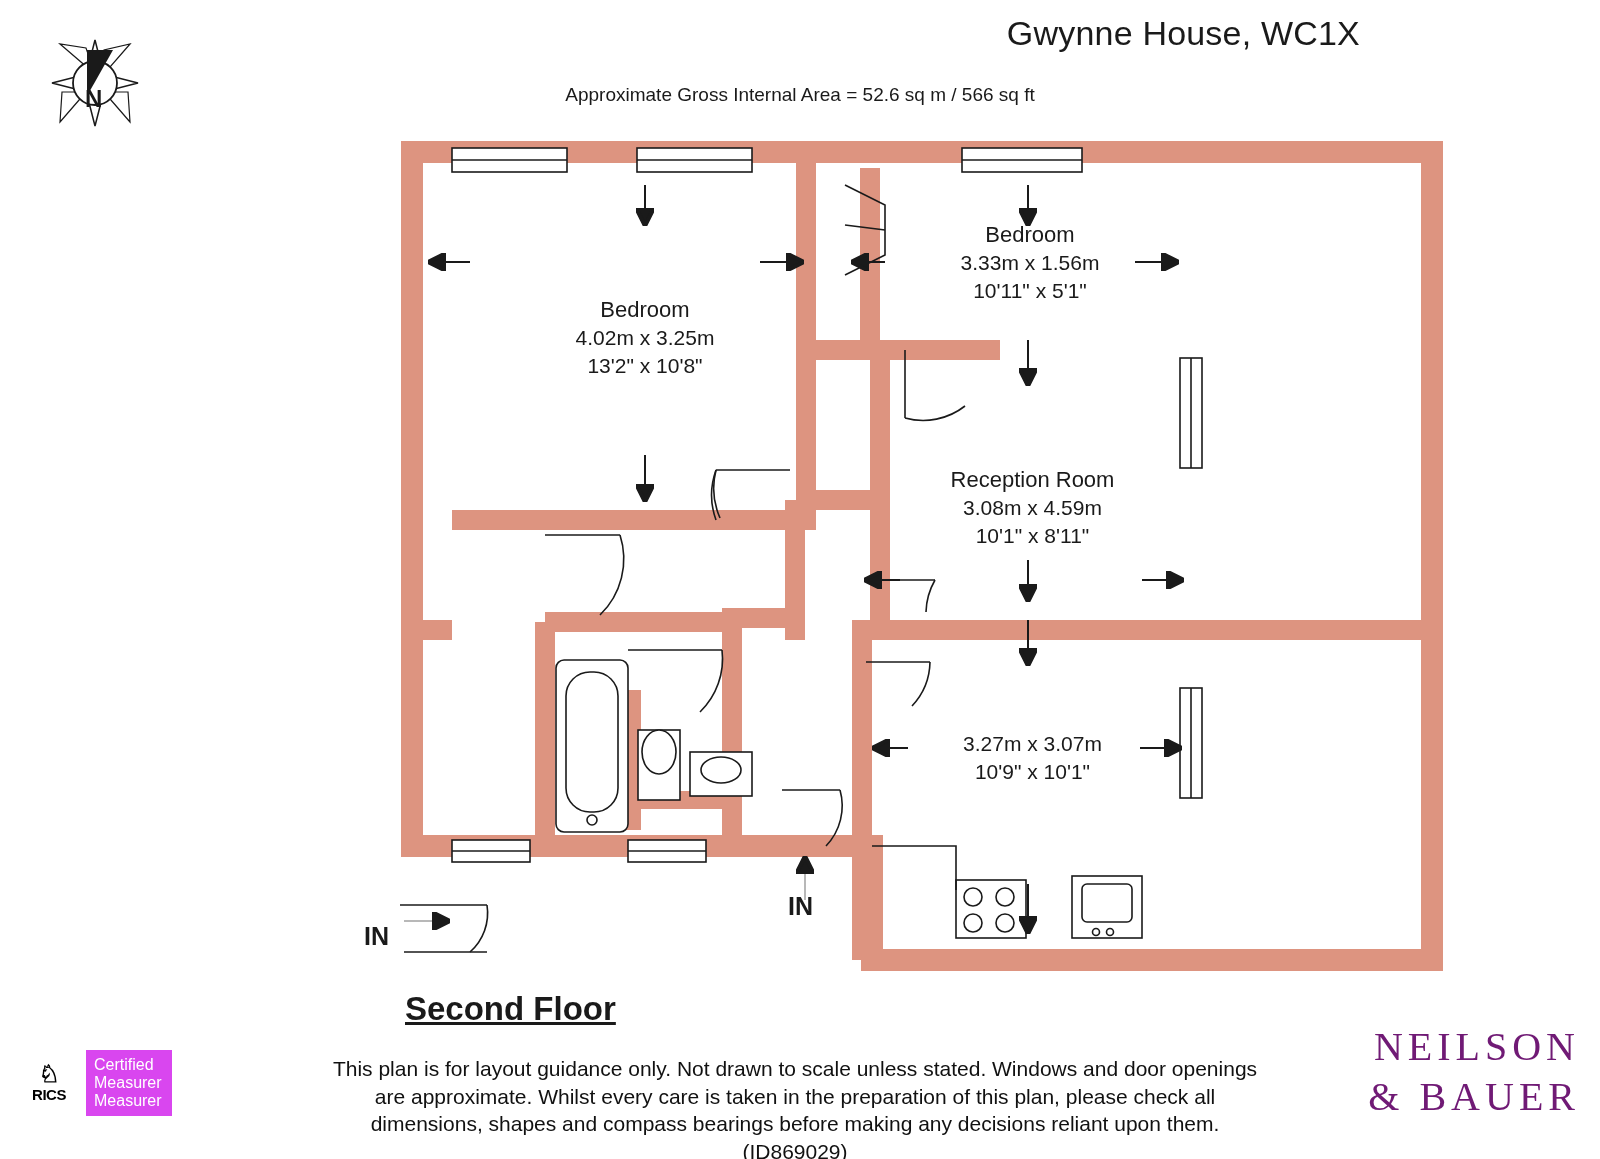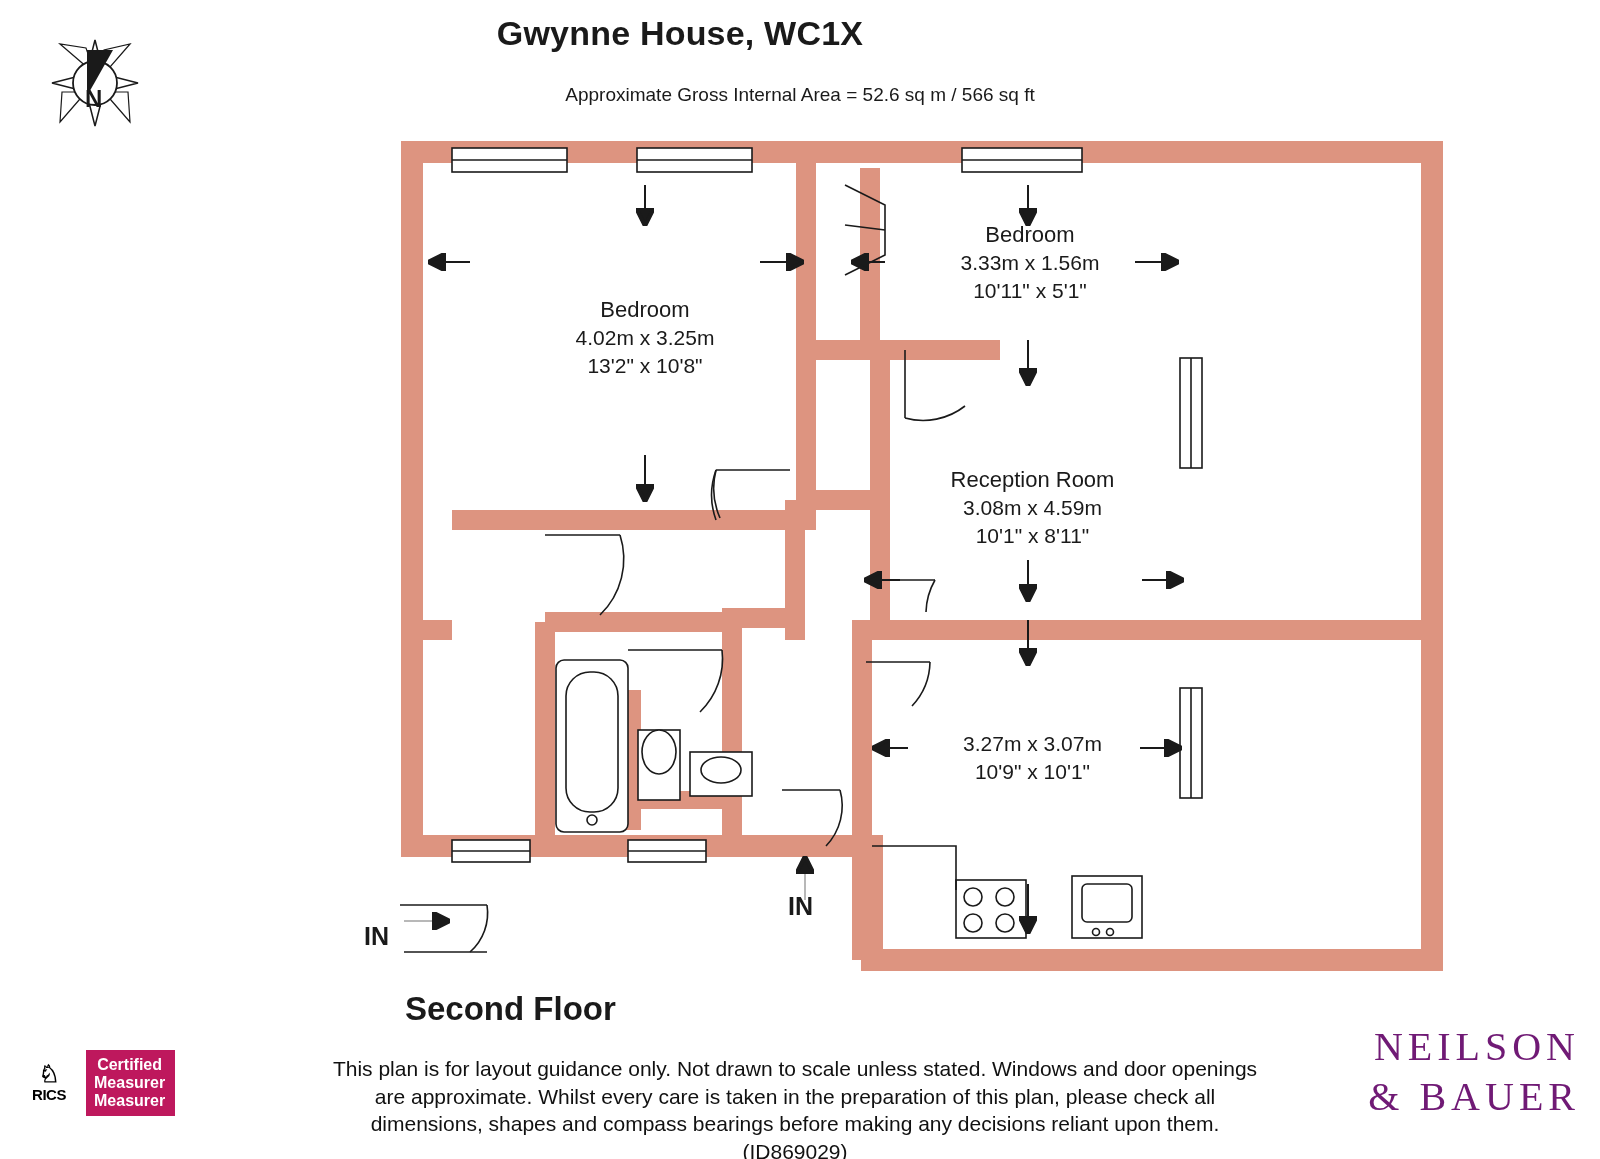--- a/index.html
+++ b/index.html
@@ -13,39 +13,40 @@
     position: relative;
     font-family: "Liberation Sans", sans-serif;
     color: #1a1a1a;
     overflow: hidden;
   }
   .title {
     position: absolute;
     top: 14px;
     left: 0;
     width: 1360px;
-    text-align: center;
+    text-align: right;
     font-size: 34px;
-    font-weight: bold;
+    font-weight: normal;
     letter-spacing: 0.2px;
   }
   .subtitle {
     position: absolute;
     top: 84px;
     left: 0;
     width: 1600px;
     text-align: center;
     font-size: 19px;
   }
   .floor-label {
     position: absolute;
     left: 405px;
     top: 990px;
     font-size: 33px;
     font-weight: bold;
+    text-decoration: underline;
   }
   .disclaimer {
     position: absolute;
     left: 330px;
     top: 1055px;
     width: 930px;
     text-align: center;
     font-size: 21px;
     line-height: 1.32;
     color: #111;
@@ -64,28 +65,27 @@
   }
   .brand .line2 { display: block; }
   .rics {
     position: absolute;
     left: 18px;
     top: 1050px;
     display: flex;
     align-items: center;
   }
   .rics-badge {
-    background: #be185d;
+    background: #d946ef;
     color: #fff;
     padding: 6px 10px 6px 8px;
     font-size: 16px;
-    font-weight: bold;
+    font-weight: normal;
     line-height: 1.12;
     margin-left: 6px;
-    text-align: center;
   }
   .rics-mark {
     font-size: 15px;
     font-weight: bold;
     letter-spacing: -0.5px;
     width: 62px;
     text-align: center;
     color: #000;
   }
   .rics-mark .lion {

